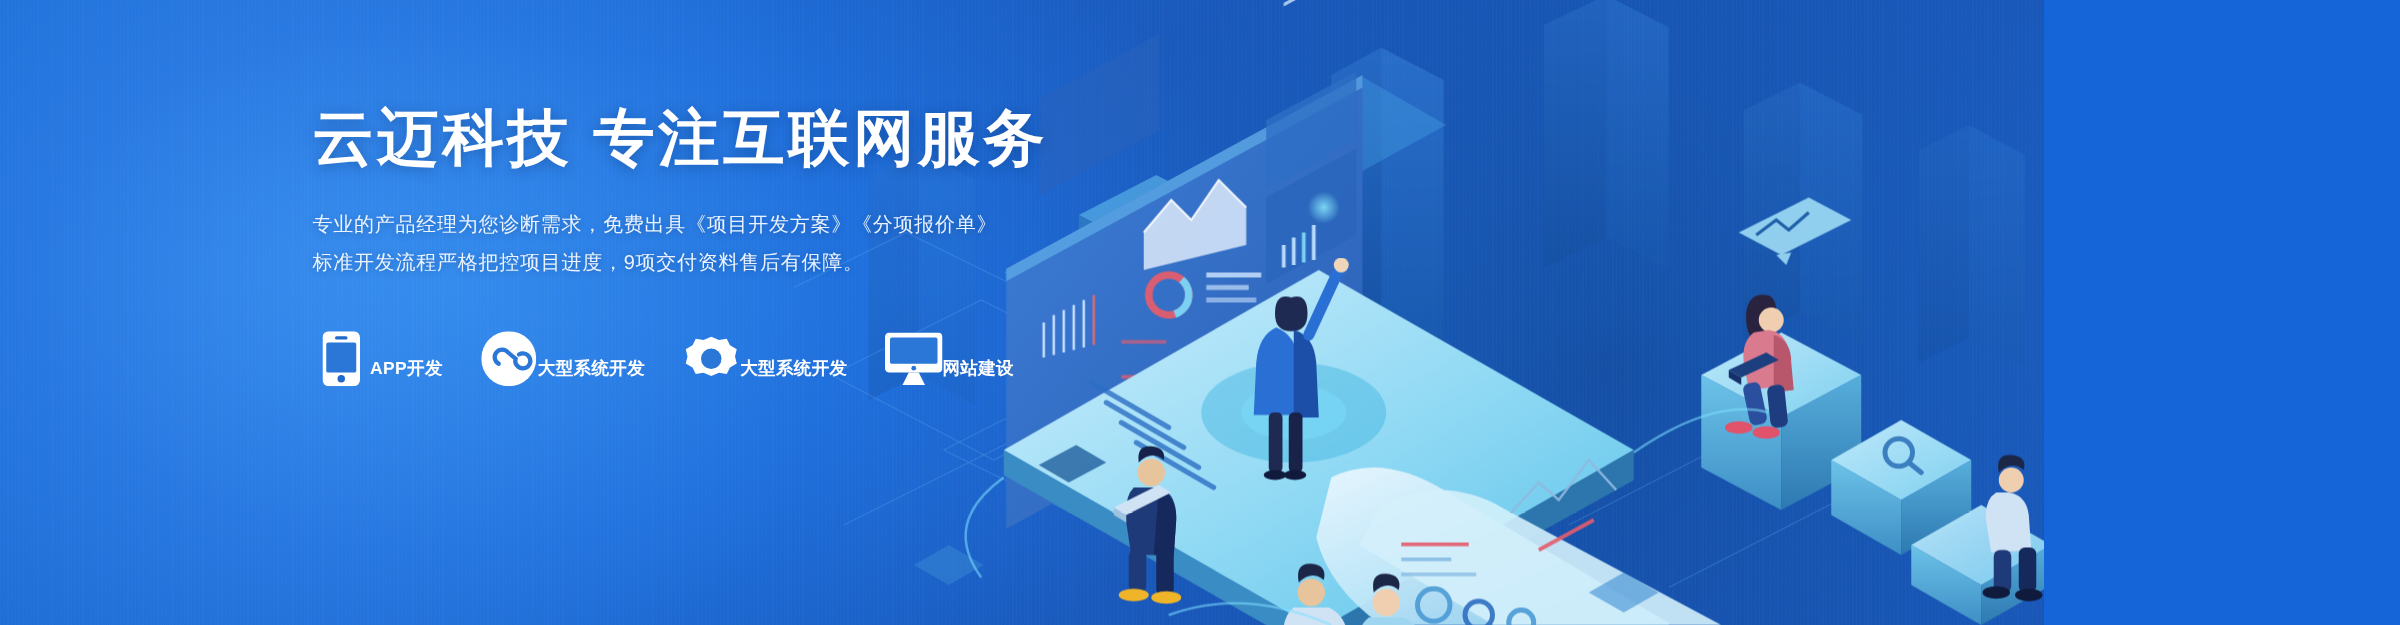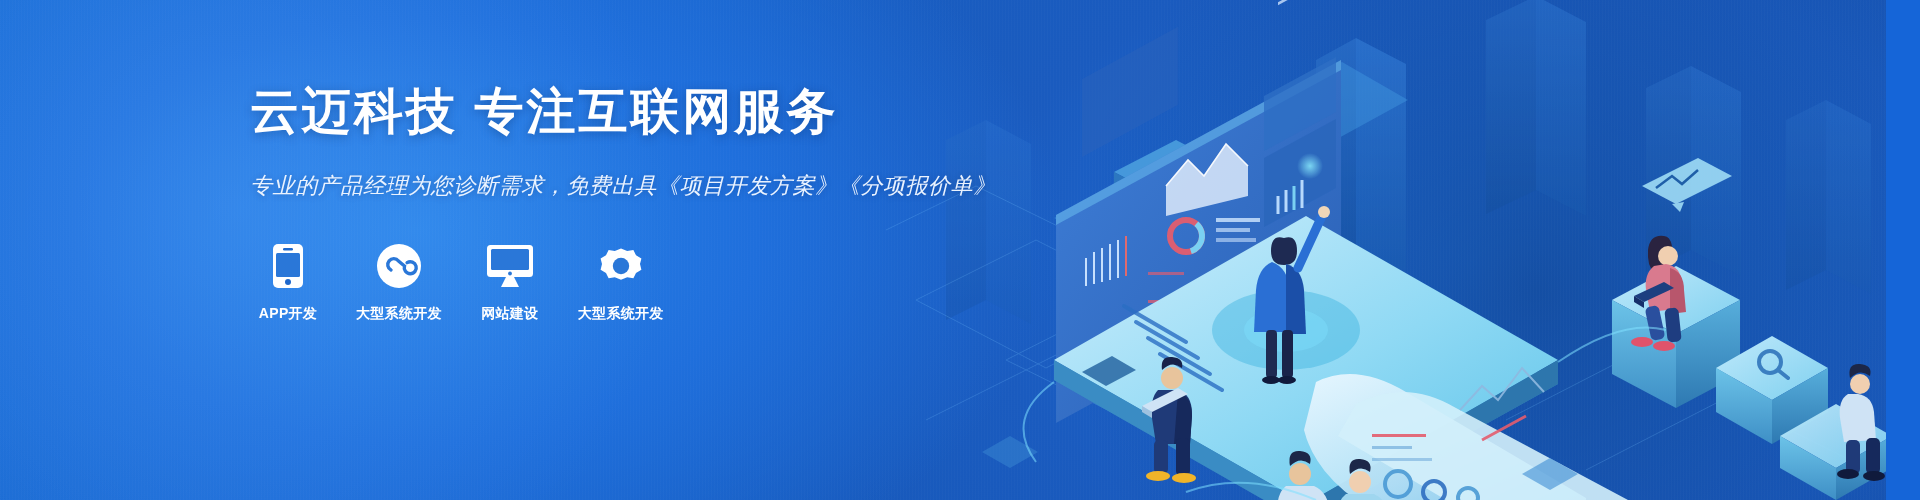--- a/index.html
+++ b/index.html
@@ -2,21 +2,21 @@
 <html><head>
 <meta charset="utf-8">
 <style>
   html,body{margin:0;padding:0;}
   body{
     width:1920px;height:500px;overflow:hidden;
     font-family:"Liberation Sans","DejaVu Sans",sans-serif;
     background:#1565d8;
   }
   .banner{
-    position:relative;width:1886px;height:500px;overflow:hidden;
+    position:relative;width:1635px;height:500px;overflow:hidden;
     background:
       radial-gradient(ellipse 900px 560px at 22% 46%, #2a83e8 0%, #1f6fdc 38%, rgba(26,96,200,0) 72%),
       radial-gradient(ellipse 1100px 700px at 78% 52%, #1f6ed9 0%, #1a5bbf 45%, rgba(19,70,160,0) 78%),
       linear-gradient(118deg,#1b6fd6 0%,#1a66cd 28%,#1657b8 58%,#12499f 82%,#0f3f8c 100%);
   }
   
   .tex-lines{
     position:absolute;inset:0;
     background-image:repeating-linear-gradient(90deg,rgba(255,255,255,.030) 0px,rgba(255,255,255,.030) 1px,transparent 1px,transparent 3px);
     opacity:.55;pointer-events:none;
@@ -33,31 +33,30 @@
   }
 
   
   .content{position:absolute;left:250px;top:84px;width:830px;z-index:6;}
   .headline{
     font-size:49px;font-weight:bold;color:#ffffff;letter-spacing:3px;
     line-height:1.14;margin:0 0 28px 0;white-space:nowrap;
     text-shadow:0 2px 10px rgba(6,36,90,.35);
   }
   .sub{
-    font-size:22px;color:#eaf3ff;line-height:1.62;letter-spacing:.6px;
+    font-size:16px;color:#eaf3ff;line-height:1.62;letter-spacing:.6px;
     margin:0;white-space:nowrap;font-weight:normal;
     text-shadow:0 1px 6px rgba(6,36,90,.30);
-    font-style:italic;
   }
   .sub + .sub{margin-top:4px;}
 
   
   .services{display:flex;align-items:flex-start;margin-top:40px;}
   .svc{
-    display:flex;flex-direction:column;align-items:center;
+    display:flex;flex-direction:row;align-items:center;
     margin-right:30px;min-width:76px;
   }
   .svc:last-child{margin-right:0;}
   .svc-ico{
     width:46px;height:46px;display:flex;align-items:center;justify-content:center;
     margin-bottom:16px;
   }
   .svc-ico svg{display:block;}
   .svc-label{
     font-size:14px;color:#ffffff;letter-spacing:.3px;white-space:nowrap;font-weight:bold;
@@ -327,20 +326,21 @@
     </svg>
   </div>
 
   <div class="tex-lines"></div>
 
   <div class="content">
 
     <h1 class="headline">云迈科技 专注互联网服务</h1>
 
     <p class="sub">专业的产品经理为您诊断需求，免费出具《项目开发方案》《分项报价单》</p>
+    <p class="sub">标准开发流程严格把控项目进度，9项交付资料售后有保障。</p>
 
     <div class="services">
 
       <div class="svc">
         <span class="svc-ico">
           <svg width="30" height="44" viewBox="0 0 30 44">
             <rect x="0" y="0" width="30" height="44" rx="5" fill="#ffffff"></rect>
             <rect x="10" y="4" width="10" height="2.6" rx="1.3" fill="#1f68cc"></rect>
             <rect x="3" y="9" width="24" height="24" rx="1.5" fill="#2a77d8"></rect>
             <circle cx="15" cy="38" r="3" fill="#1f68cc"></circle>
@@ -355,35 +355,35 @@
             <circle cx="22" cy="22" r="22" fill="#ffffff"></circle>
             <path d="M14 26 a6 6 0 1 1 7.5 -9 q3 2.6 6 5 a6 6 0 1 0 2.6 -3.4" fill="none" stroke="#2a77d8" stroke-width="3.4" stroke-linecap="round"></path>
           </svg>
         </span>
         <span class="svc-label">大型系统开发</span>
       </div>
 
 
       <div class="svc">
         <span class="svc-ico">
+          <svg width="44" height="44" viewBox="0 0 44 44">
+            <path d="M22 0.5 l6.2 2.8 l6.2 -1.2 l2.6 5.8 l5.4 3.4 l-1.4 6.2 l1.4 6.2 l-5.4 3.4 l-2.6 5.8 l-6.2 -1.2 L22 34.5 l-6.2 -2.8 l-6.2 1.2 l-2.6 -5.8 L1.6 23.7 L3 17.5 L1.6 11.3 L7 7.9 L9.6 2.1 l6.2 1.2 z" fill="#ffffff" transform="translate(0,4) scale(1,0.92)"></path>
+            <circle cx="22" cy="22" r="8.2" fill="#2a77d8"></circle>
+          </svg>
+        </span>
+        <span class="svc-label">大型系统开发</span>
+      </div>
+
+      <div class="svc">
+        <span class="svc-ico">
           <svg width="46" height="42" viewBox="0 0 46 42">
             <rect x="0" y="0" width="46" height="32" rx="3.5" fill="#ffffff"></rect>
             <rect x="4" y="4" width="38" height="21" rx="1.5" fill="#2a77d8"></rect>
             <circle cx="23" cy="28.5" r="1.9" fill="#2a77d8"></circle>
             <path d="M14 42 L19 32 L27 32 L32 42 Z" fill="#ffffff"></path>
           </svg>
         </span>
         <span class="svc-label">网站建设</span>
       </div>
 
-      <div class="svc">
-        <span class="svc-ico">
-          <svg width="44" height="44" viewBox="0 0 44 44">
-            <path d="M22 0.5 l6.2 2.8 l6.2 -1.2 l2.6 5.8 l5.4 3.4 l-1.4 6.2 l1.4 6.2 l-5.4 3.4 l-2.6 5.8 l-6.2 -1.2 L22 34.5 l-6.2 -2.8 l-6.2 1.2 l-2.6 -5.8 L1.6 23.7 L3 17.5 L1.6 11.3 L7 7.9 L9.6 2.1 l6.2 1.2 z" fill="#ffffff" transform="translate(0,4) scale(1,0.92)"></path>
-            <circle cx="22" cy="22" r="8.2" fill="#2a77d8"></circle>
-          </svg>
-        </span>
-        <span class="svc-label">大型系统开发</span>
-      </div>
-
     </div>
   </div>
 </div>
 
 </body></html>

